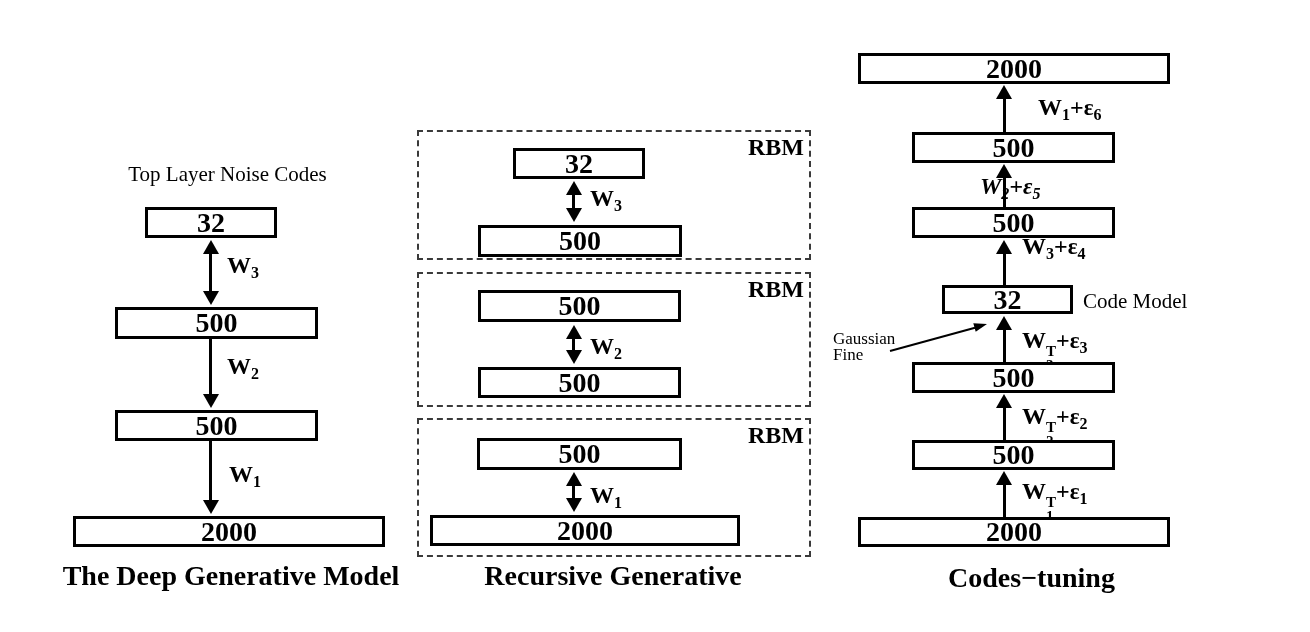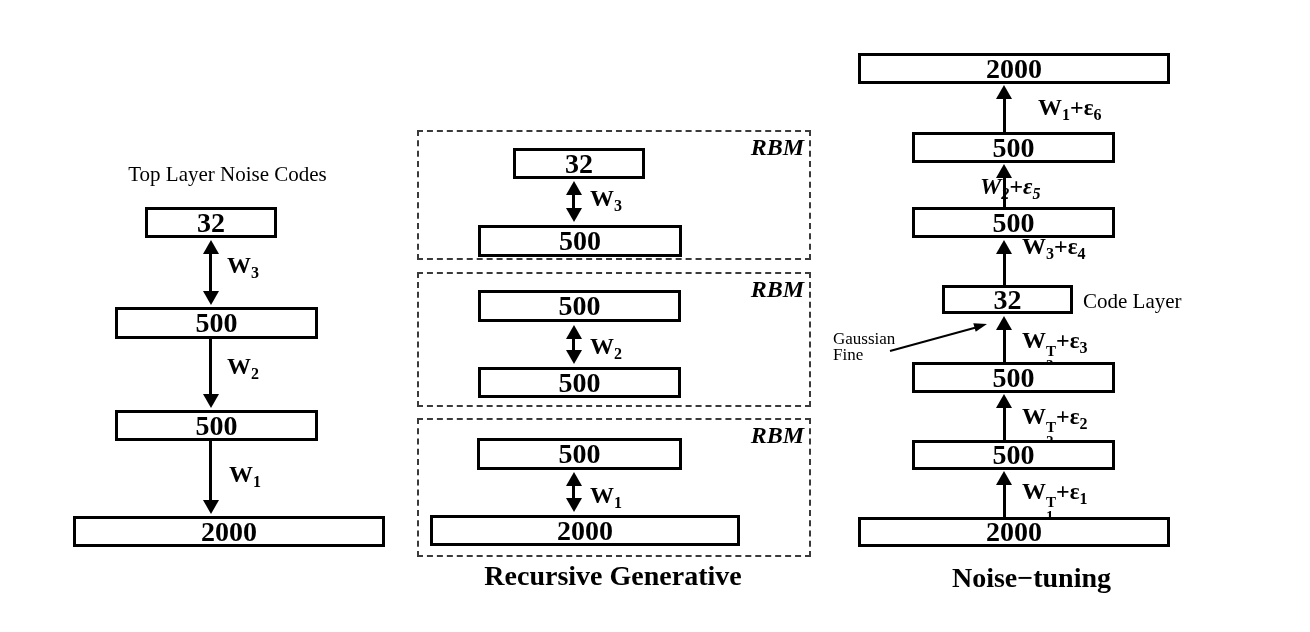--- a/index.html
+++ b/index.html
@@ -5,21 +5,21 @@
   html,body{margin:0;padding:0;background:#ffffff;}
   .canvas{
     position:relative;width:1310px;height:632px;background:#ffffff;
     font-family:"Liberation Serif","DejaVu Serif",serif;color:#000;overflow:hidden;
   }
   .box{
     position:absolute;box-sizing:border-box;border:3px solid #000;background:#fff;
     display:flex;align-items:center;justify-content:center;
     font-weight:bold;font-size:28px;line-height:1;
   }
-  .dashedbox{position:absolute;box-sizing:border-box;border:2px dashed #3a3a3a;background:transparent;font-style:italic;}
+  .dashedbox{position:absolute;box-sizing:border-box;border:2px dashed #3a3a3a;background:transparent;}
   .rbm-label{position:absolute;right:5px;top:3px;font-weight:bold;font-size:24px;line-height:1;}
   .caption{position:absolute;font-weight:bold;font-size:28px;line-height:1.1;text-align:center;white-space:nowrap;}
   .note{position:absolute;font-size:21px;line-height:1.1;white-space:nowrap;}
   .gnoise{position:absolute;font-size:17px;line-height:16px;white-space:nowrap;}
   .wlabel{position:absolute;font-weight:bold;font-size:24px;line-height:1;white-space:nowrap;}
   .wlabel .s{font-size:16px;vertical-align:-5px;}
   .wlabel .eps{font-size:23px;}
   .supsub{display:inline-flex;flex-direction:column;align-items:flex-start;font-size:15px;line-height:0.95;vertical-align:-8px;}
   .vline{position:absolute;width:3px;background:#000;}
   .ahu{position:absolute;width:0;height:0;border-left:8px solid transparent;border-right:8px solid transparent;border-bottom:14px solid #000;}
@@ -67,20 +67,21 @@
     <div class="ahd" style="left:203px;top:500px;"></div>
   </div>
   <div class="wlabel" style="left:229px;top:462px;">
     <span>W</span><span class="s">1</span>
   </div>
 
   <div class="box" style="left:73px;top:516px;width:312px;height:31px;">
     <span>2000</span>
   </div>
 
+  <div class="caption" style="left:33px;top:561px;width:396px;">The Deep Generative Model</div>
 
   <div class="dashedbox" style="left:417px;top:130px;width:394px;height:130px;">
     <div class="rbm-label">RBM</div>
   </div>
   <div class="box" style="left:513px;top:148px;width:132px;height:31px;">
     <span>32</span>
   </div>
   <div>
     <div class="ahu" style="left:566px;top:181px;"></div>
     <div class="vline" style="left:572px;top:190px;height:24px;"></div>
@@ -163,21 +164,21 @@
     <div class="ahu" style="left:996px;top:240px;"></div>
     <div class="vline" style="left:1003px;top:250px;height:35px;"></div>
   </div>
   <div class="wlabel" style="left:1022px;top:234px;text-align:center;">
     <span>W</span><span class="s">3</span><span>+</span><span class="eps">ε</span><span class="s">4</span>
   </div>
 
   <div class="box" style="left:942px;top:285px;width:131px;height:29px;">
     <span>32</span>
   </div>
-  <div class="note" style="left:1083px;top:290px;">Code Layer</div>
+  <div class="note" style="left:1083px;top:290px;">Code Model</div>
 
   <div class="gnoise" style="left:833px;top:331px;">
     <div>Gaussian</div>
     <div>Fine</div>
   </div>
   <svg class="gsvg" style="left:885px;top:317px;" width="108" height="40" viewBox="0 0 108 40">
     <line x1="5" y1="34" x2="90" y2="10.8" stroke="#000" stroke-width="2"></line>
     <polygon points="102,7 90.7,14.8 88.3,6.2" fill="#000"></polygon>
   </svg>
 
@@ -219,15 +220,15 @@
     <span>W</span><span class="supsub">
         <span>T</span>
         <span>1</span>
       </span><span>+</span><span class="eps">ε</span><span class="s">1</span>
   </div>
 
   <div class="box" style="left:858px;top:517px;width:312px;height:30px;">
     <span>2000</span>
   </div>
 
-  <div class="caption" style="left:929px;top:563px;width:205px;">Noise−tuning</div>
+  <div class="caption" style="left:929px;top:563px;width:205px;">Codes−tuning</div>
 
 </div>
 
 </body></html>

